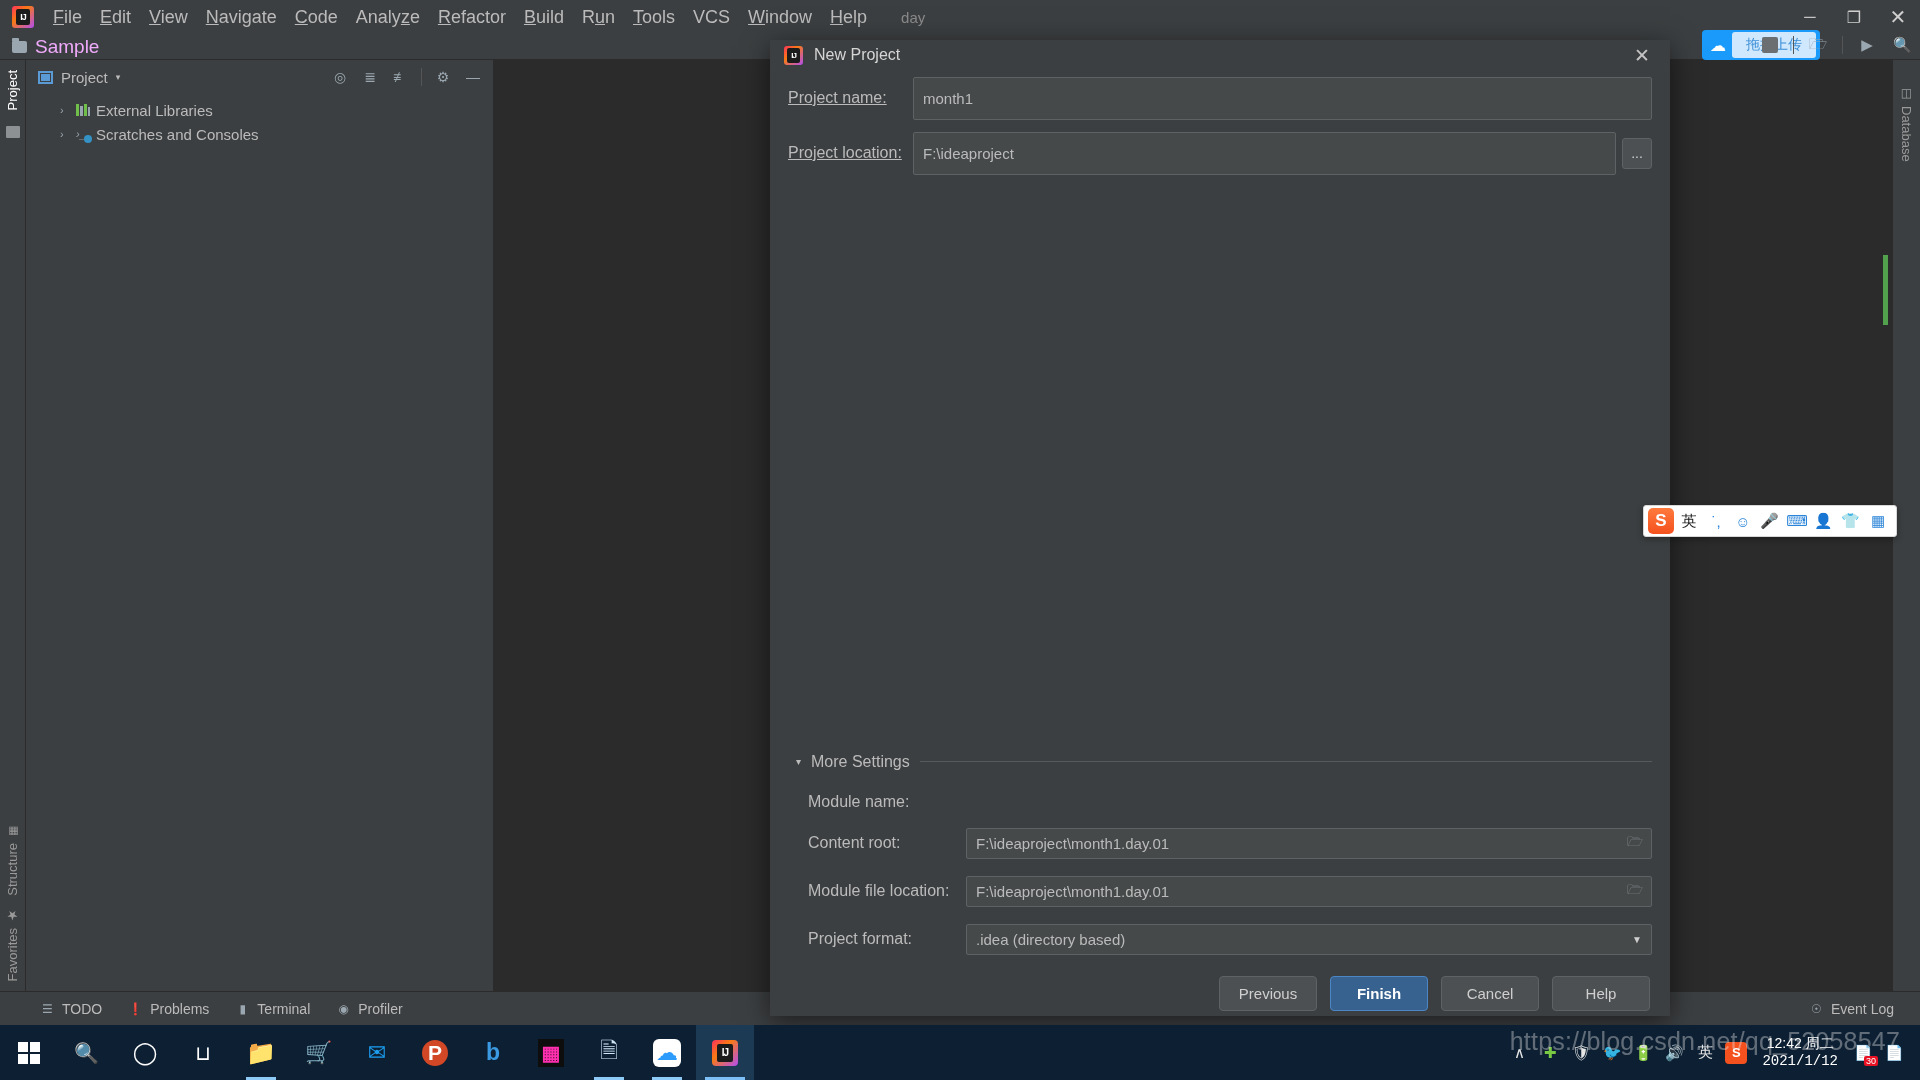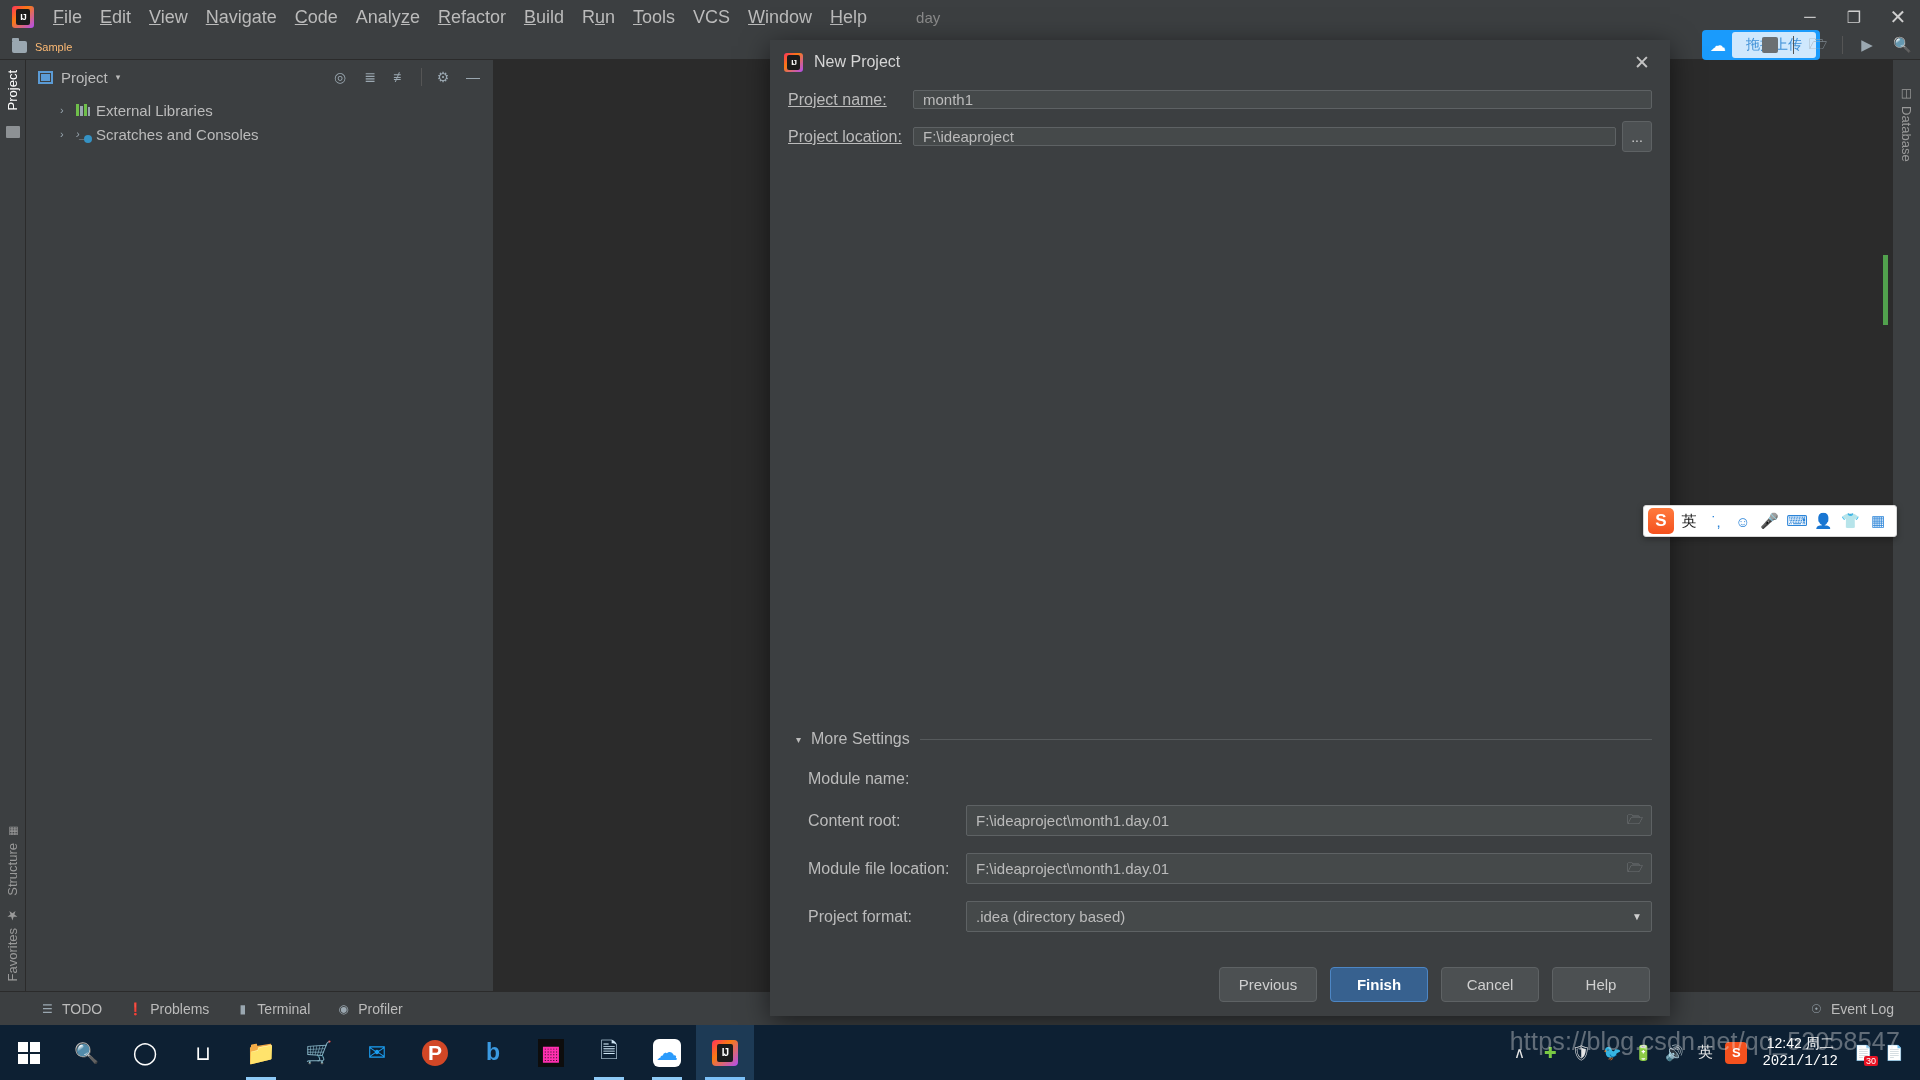--- a/index.html
+++ b/index.html
@@ -20,34 +20,34 @@
              padding-left:6px; position:relative; }
   .ij-logo { width:22px; height:22px; margin:0 10px 0 6px; position:relative; flex:none; }
   .ij-logo .sq { position:absolute; inset:0; border-radius:3px;
                  background:linear-gradient(135deg,#fe315d 0%,#f97a12 38%,#b24df3 100%); }
   .ij-logo .inner { position:absolute; left:4px; top:3px; width:14px; height:16px;
                     background:#1b1b1b; border-radius:2px; color:#fff;
                     font-size:9px; font-weight:bold; text-align:center; line-height:16px;
                     letter-spacing:-1px; }
   .menu-item { padding:4px 9px; font-size:18px; color:#bbbbbb; white-space:nowrap; }
   .menu-item .ul { text-decoration:underline; }
-  .win-title { margin-left:40px; color:#8a8a8a; font-size:15px; }
+  .win-title { margin-left:25px; color:#8a8a8a; font-size:15px; }
   .wincontrols { position:absolute; right:0; top:0; height:34px; display:flex; align-items:center; }
   .wc { width:44px; height:34px; display:flex; align-items:center; justify-content:center;
         color:#cfcfcf; font-size:16px; }
   .wc.close { font-size:20px; }
 
   
   .navbar { height:26px; background:#3c3f41; display:flex; align-items:center; padding-left:12px;
             border-bottom:1px solid #2b2b2b; position:relative; }
   .folder-ico { width:15px; height:12px; background:#9aa7b0; border-radius:1px 2px 2px 2px;
                 position:relative; margin-right:8px; flex:none; }
   .folder-ico:before { content:""; position:absolute; left:0; top:-3px; width:7px; height:3px;
                        background:#9aa7b0; border-radius:1px 1px 0 0; }
-  .nav-label { font-size:11px; color:#fdba74;text-align:right; }
+  .nav-label { font-size:19px; color:#f0abfc;text-align:right; }
 
   
   .upload-widget { position:absolute; right:100px; top:30px; display:flex; align-items:center;
                    height:30px; background:#1a9bfc; border-radius:4px; padding:0 4px;
                    z-index:60; }
   .upload-widget .cloud { width:24px; height:24px; display:flex; align-items:center;
                           justify-content:center; color:#fff; font-size:16px; }
   .upload-widget .txt { background:#cfe8fd; color:#3d8fd6; font-size:14px; padding:4px 14px;
                         border-radius:3px; margin-left:2px; }
   .tr-icons { position:absolute; right:0; top:30px; display:flex; align-items:center;
@@ -122,21 +122,21 @@
             background:#1b1b1b; border-radius:2px; color:#fff; font-size:8px; font-weight:bold;
             text-align:center; line-height:15px; letter-spacing:-1px; }
   .dlg-title .t { font-size:16px; color:#d5d5d5; }
   .dlg-close { margin-left:auto; width:28px; height:28px; display:flex; align-items:center;
                justify-content:center; color:#c4c4c4; font-size:19px; }
   .dlg-body { flex:1; padding:6px 18px 0 18px; position:relative; }
 
   .row { display:flex; align-items:center; margin-bottom:12px; }
   .row .lbl { font-size:16px; color:#bbbbbb;text-decoration:underline; }
   .lbl-w1 { width:125px; }
-  .field { flex:1; height:19px; background:#45494a; border:1px solid #5e6264;
+  .field { flex:1; height:43px; background:#45494a; border:1px solid #5e6264;
            color:#bbbbbb; font-size:15px; padding:0 9px; display:flex; align-items:center;
            border-radius:2px; }
   .btn-dots { width:30px; height:31px; margin-left:6px; background:#4c5052;
               border:1px solid #5e6264; border-radius:3px; color:#cfcfcf;
               display:flex; align-items:center; justify-content:center; font-size:14px; }
 
   .spacer { height:560px; }
 
   .more-settings { display:flex; align-items:center; gap:10px; margin:6px 0 22px 8px; }
   .ms-arrow { color:#bbb; font-size:10px; }

